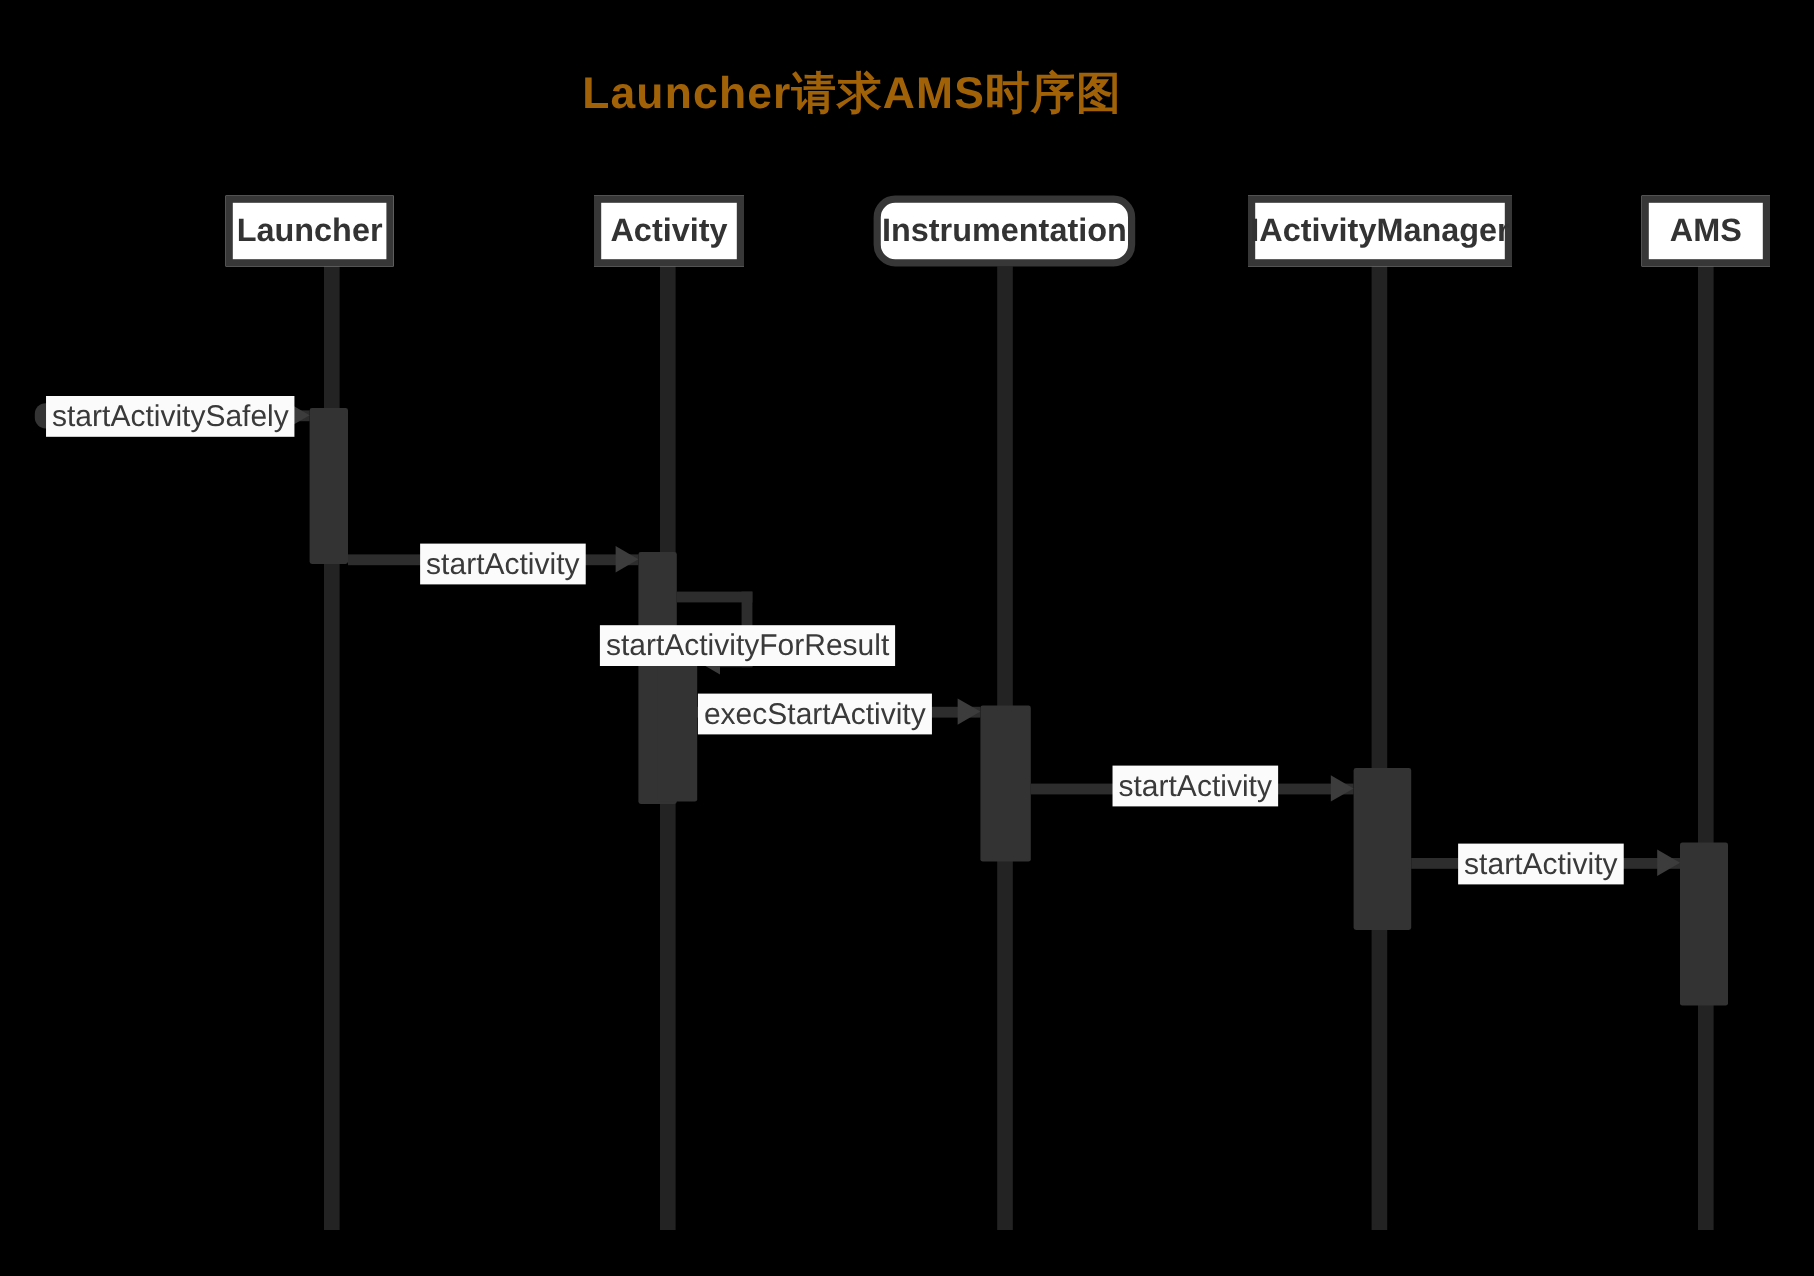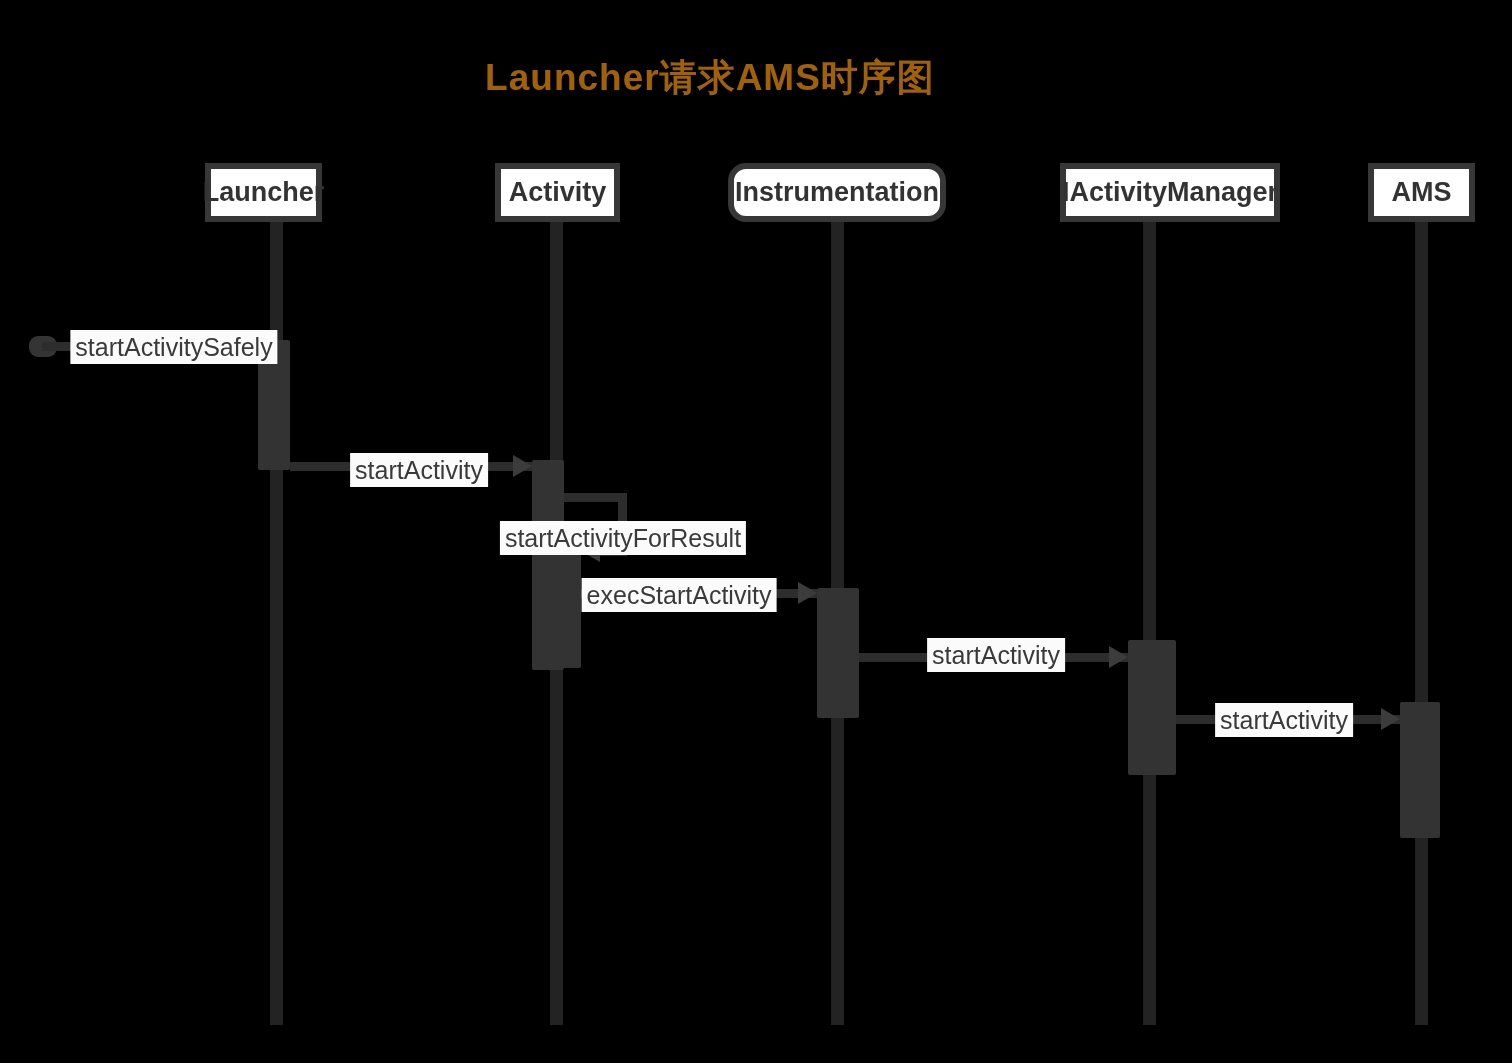--- a/index.html
+++ b/index.html
@@ -117,47 +117,47 @@
 <div class="canvas">
 
   <div class="diagram-title">Launcher请求AMS时序图</div>
 
   <div class="lifeline" style="left:270px;"></div>
   <div class="lifeline" style="left:550px;"></div>
   <div class="lifeline" style="left:831px;"></div>
   <div class="lifeline" style="left:1143px;"></div>
   <div class="lifeline" style="left:1415px;"></div>
 
-  <div class="participant" style="left:205px;width:117px;">
+  <div class="participant" style="left:188px;width:140px;">
     <span class="p-label">Launcher</span>
   </div>
   <div class="participant" style="left:495px;width:125px;text-align:right;">
     <span class="p-label">Activity</span>
   </div>
   <div class="participant" style="left:728px;width:218px;border-radius:18px;">
     <span class="p-label">Instrumentation</span>
   </div>
-  <div class="participant" style="left:1040px;width:220px;margin-left:20px;">
+  <div class="participant" style="left:1040px;width:220px;">
     <span class="p-label">IActivityManager</span>
   </div>
   <div class="participant" style="left:1368px;width:107px;">
     <span class="p-label">AMS</span>
   </div>
 
   <div class="activation" style="left:258px;top:340px;width:32px;height:130px;"></div>
   <div class="activation" style="left:532px;top:460px;width:32px;height:210px;"></div>
   <div class="activation" style="left:548px;top:543px;width:33px;height:125px;"></div>
   <div class="activation" style="left:817px;top:588px;width:42px;height:130px;"></div>
   <div class="activation" style="left:1128px;top:640px;width:48px;height:135px;"></div>
   <div class="activation" style="left:1400px;top:702px;width:40px;height:136px;"></div>
 
   <div class="found-dot"></div>
   <div class="msg-line" style="left:42px;top:342px;width:216px;"></div>
   <div class="arrow-right" style="left:239px;top:335px;"></div>
-  <div class="msg-label" style="left:174px;top:347px;">startActivitySafely</div>
+  <div class="msg-label" style="left:142px;top:347px;">startActivitySafely</div>
 
   <div class="msg-line" style="left:290px;top:462px;width:242px;"></div>
   <div class="arrow-right" style="left:513px;top:455px;"></div>
   <div class="msg-label" style="left:419px;top:470px;">startActivity</div>
 
   <div class="msg-line" style="left:564px;top:493px;width:63px;"></div>
   <div class="msg-vline" style="left:618px;top:493px;height:63px;"></div>
   <div class="msg-line" style="left:598px;top:547px;width:29px;"></div>
   <div class="arrow-left" style="left:581px;top:540px;"></div>
   <div class="msg-label" style="left:623px;top:538px;">startActivityForResult</div>

